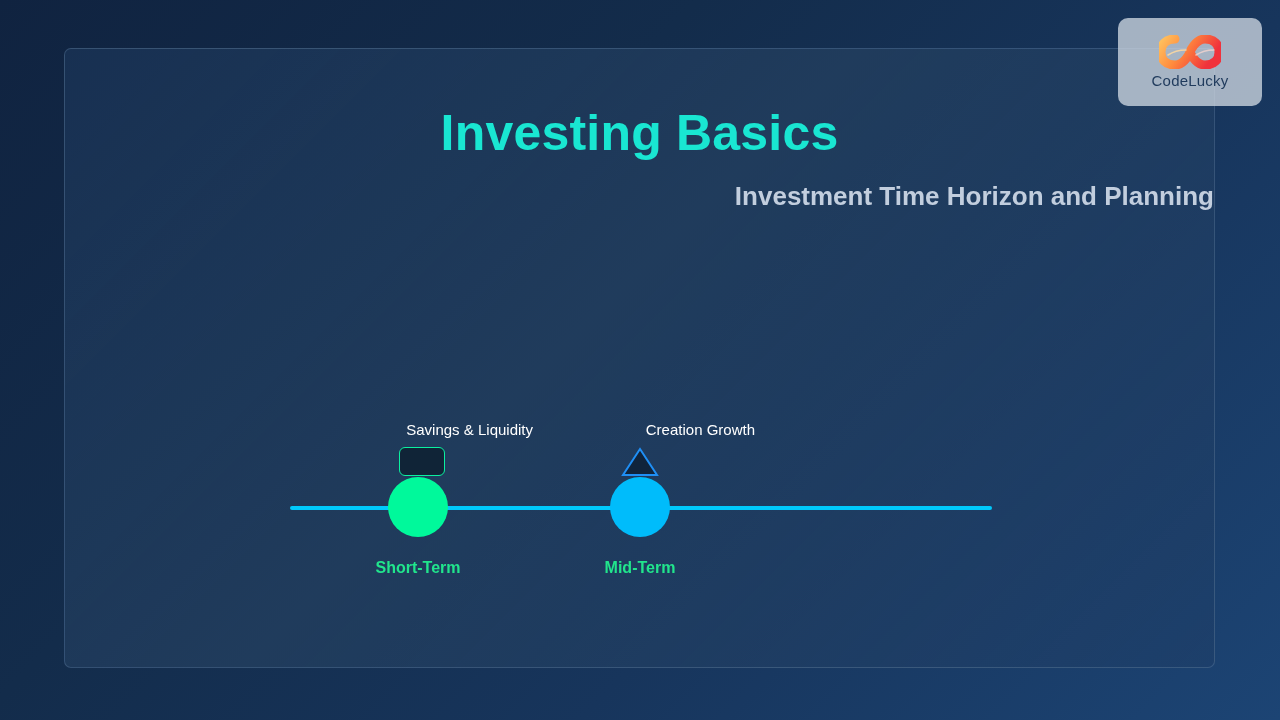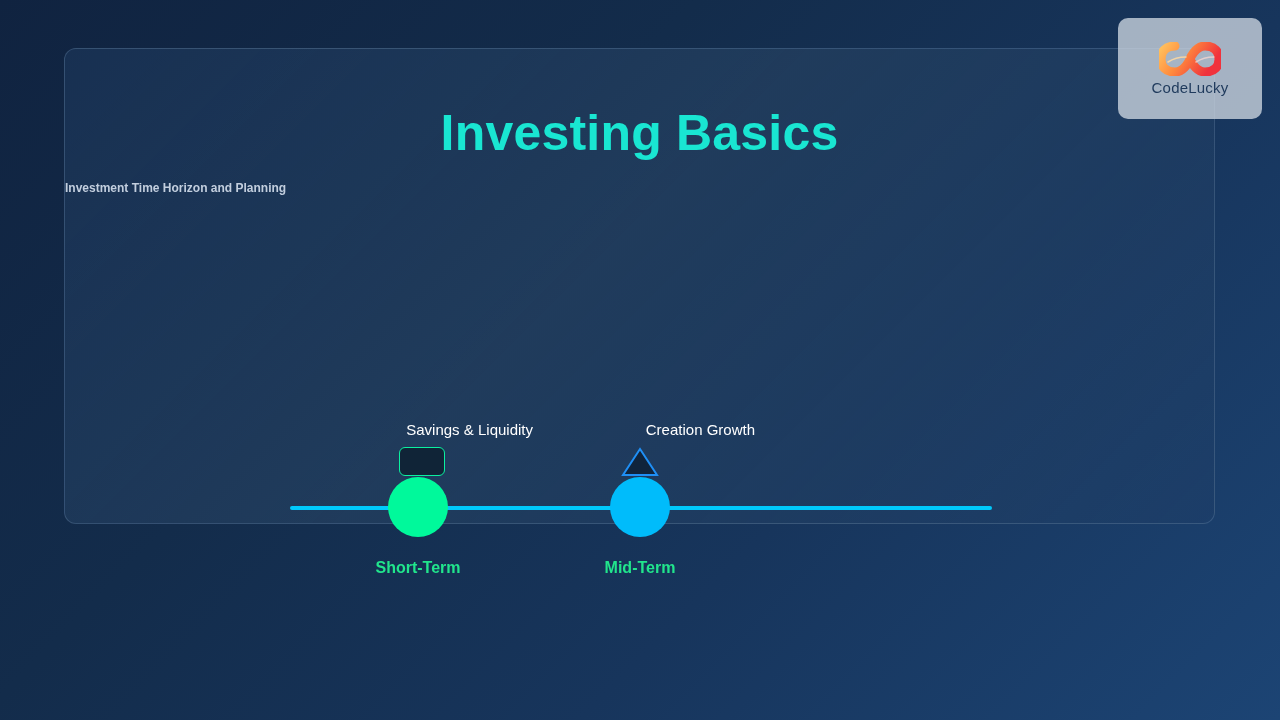--- a/index.html
+++ b/index.html
@@ -17,23 +17,23 @@
     height: 720px;
     background: linear-gradient(135deg, #102340 0%, #132c4b 35%, #17355c 65%, #1c4474 100%);
   }
 
   
   #card {
     position: absolute;
     left: 64px;
     top: 48px;
     width: 1151px;
-    height: 476px;
+    height: 620px;
     box-sizing: border-box;
-    border-radius: 12px;
+    border-radius: 7px;
     border: 1px solid rgba(150, 180, 215, 0.22);
     background: linear-gradient(135deg, rgba(30,58,95,0.55) 0%, rgba(37,65,97,0.70) 45%, rgba(30,62,104,0.55) 100%);
   }
 
   
   #title {
     position: absolute;
     left: 0;
     top: 55px;
     width: 100%;
@@ -41,22 +41,22 @@
     font-size: 50px;
     font-weight: bold;
     letter-spacing: 0.2px;
     color: #19e6d2;
   }
   #subtitle {
     position: absolute;
     left: 0;
     top: 132px;
     width: 100%;
-    text-align: left;
-    font-size: 12px;
+    text-align: right;
+    font-size: 26px;
     font-weight: bold;
     color: #c2cede;
   }
 
   
   #timeline {
     position: absolute;
     left: 225px;
     top: 457px;
     width: 702px;
@@ -147,21 +147,21 @@
     color: #92a9c4;
     white-space: nowrap;
   }
 
   
   #logo-panel {
     position: absolute;
     left: 1118px;
     top: 18px;
     width: 144px;
-    height: 101px;
+    height: 88px;
     border-radius: 10px;
     background: rgba(205, 214, 224, 0.78);
     display: flex;
     flex-direction: column;
     align-items: center;
     justify-content: center;
   }
   #logo-mark { width: 62px; height: 34px; display: block; }
   #logo-text {
     margin-top: 3px;

